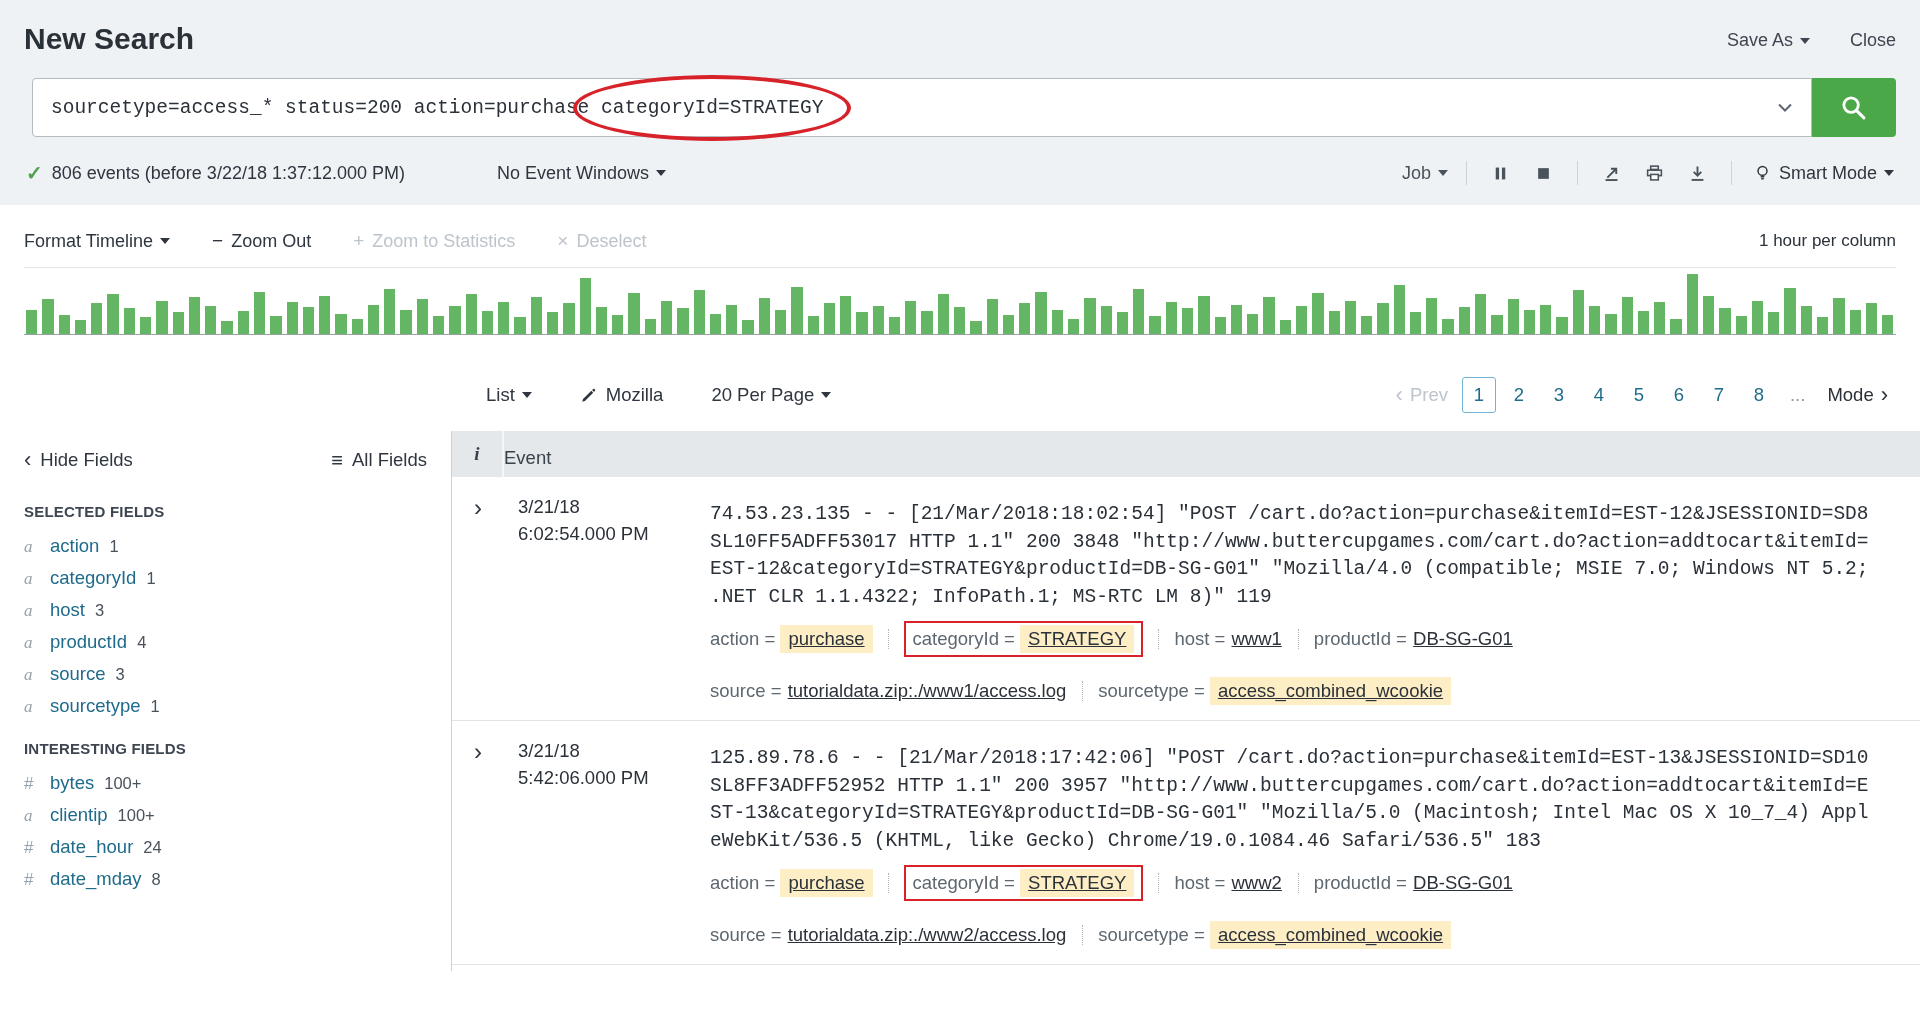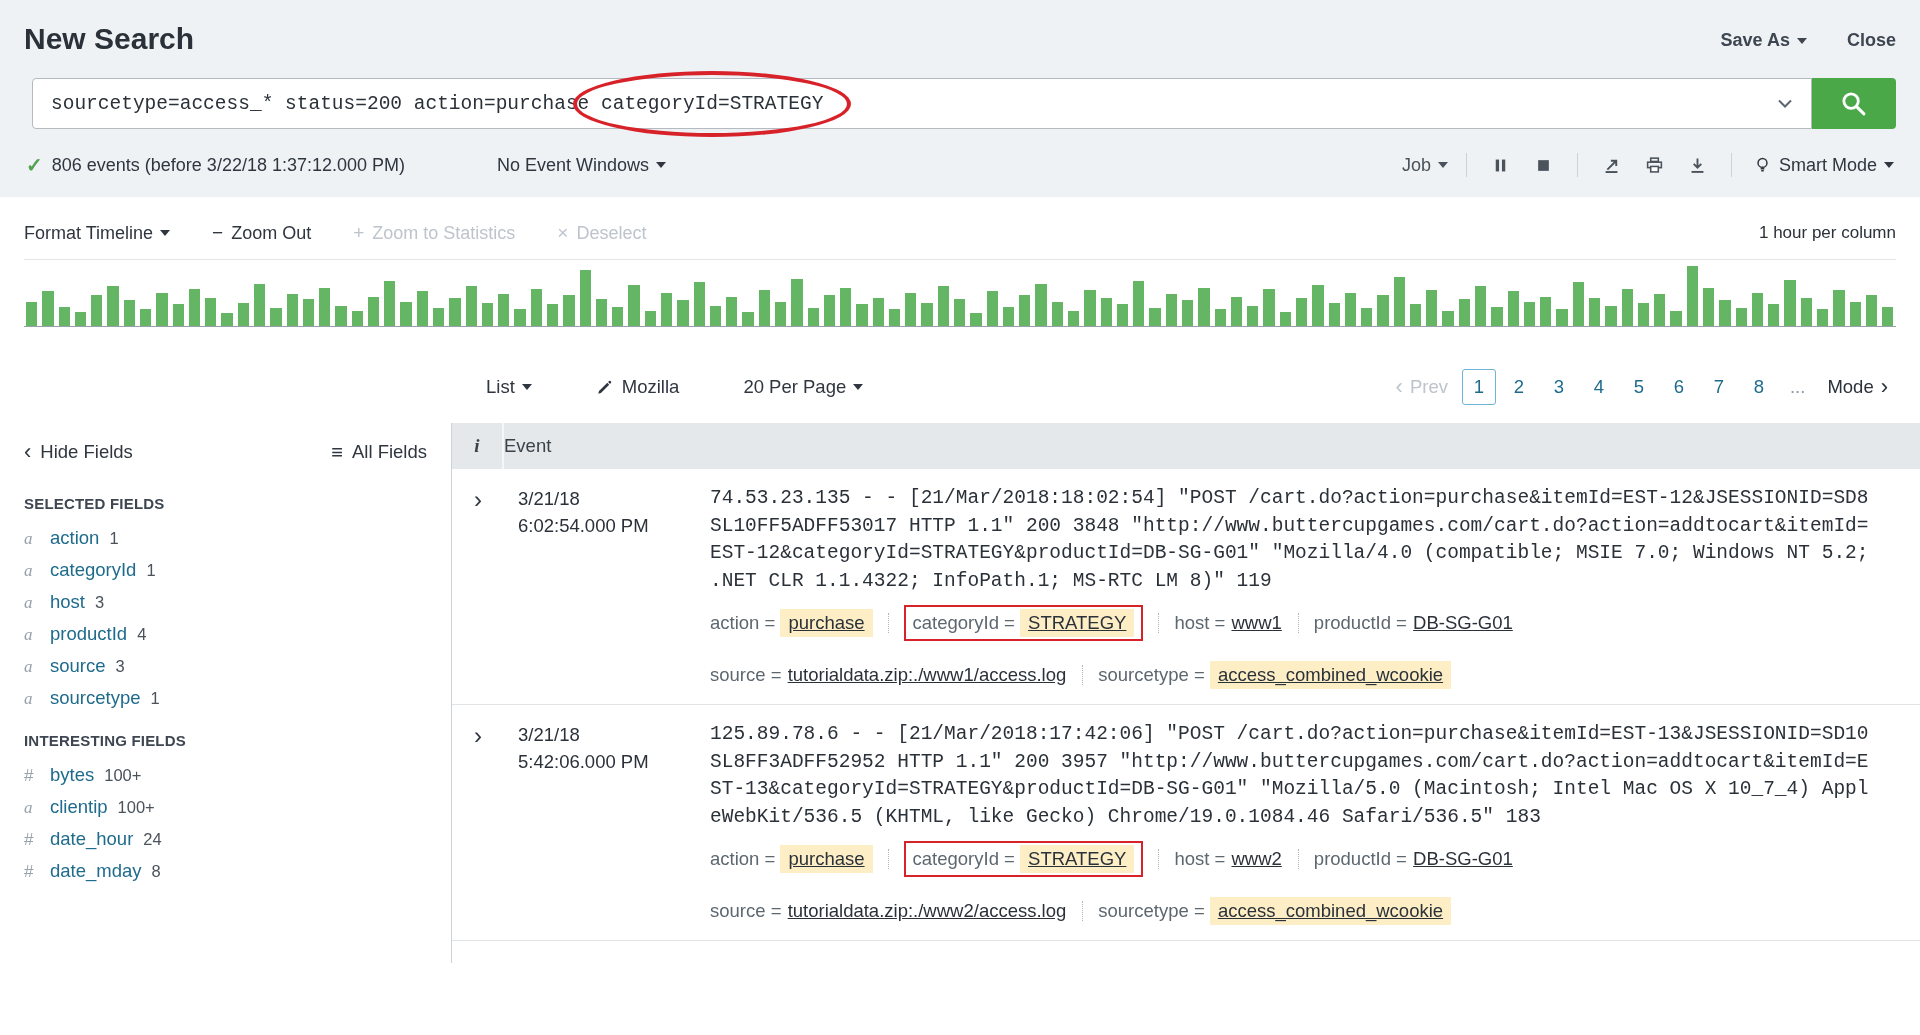--- a/index.html
+++ b/index.html
@@ -17,27 +17,27 @@
     width:1920px;height:1035px;overflow:hidden;background:#fff;
     font-family:"Liberation Sans",sans-serif;color:#31373e;
   }
   [data-interactable="true"]{cursor:pointer;}
 
   
   .top-section{background:#eff2f4;padding:22px 24px 0;}
   .title-row{display:flex;justify-content:space-between;align-items:flex-start;height:56px;}
   .page-title{margin:0;font-size:30px;font-weight:700;color:#2b3139;}
   .title-actions{display:flex;gap:40px;font-size:18px;color:#3e4651;padding-top:8px;align-items:center;}
-  .hdr-link{display:flex;align-items:center;font-weight:bold;}
+  .hdr-link{display:flex;align-items:center;}
 
   .caret{display:inline-block;width:0;height:0;border-left:5px solid transparent;
     border-right:5px solid transparent;border-top:6px solid currentColor;margin-left:7px;vertical-align:middle;}
 
   
-  .search-bar{display:flex;height:51px;padding-left:8px;}
+  .search-bar{display:flex;height:59px;padding-left:8px;}
   .search-input{
     flex:1;background:#fff;border:1px solid #b3bac0;border-radius:4px 0 0 4px;
     display:flex;align-items:center;padding:0 18px;
     font-family:"Liberation Mono","DejaVu Sans Mono",monospace;font-size:19.5px;color:#2b3139;
     position:relative;
   }
   .qwrap{white-space:pre;display:flex;align-items:center;}
   .circled{position:relative;display:inline-block;}
   .red-ellipse{
     position:absolute;left:-28px;right:-28px;top:-22px;bottom:-22px;
@@ -77,21 +77,21 @@
   .tl-btn.disabled{color:#bdc4cb;}
   .tl-note{margin-left:auto;font-size:17px;color:#2b3139;}
   .tl-chart{
     margin-top:8px;height:68px;display:flex;align-items:flex-end;gap:5px;
     border-top:1px solid #e4e7e9;border-bottom:1px solid #98a1a8;padding:2px 2px 0;
   }
   .tl-bar{flex:1;background:var(--timeline-green);}
 
   
   .results-toolbar{display:flex;align-items:center;padding:22px 24px 18px 486px;font-size:18.5px;}
-  .rt-left{display:flex;gap:64px;align-items:center;color:#2f3640;}
+  .rt-left{display:flex;gap:48px;align-items:center;color:#2f3640;}
   .rt-item{display:flex;align-items:center;}
   .rt-item svg{margin-right:9px;}
   .rt-right{margin-left:auto;display:flex;align-items:center;gap:6px;}
   .pg{display:flex;align-items:center;padding:4px 8px;}
   .pg.prev{color:#bdc4cb;}
   .pg.next{color:#2b3139;}
   .pg .gmark{font-size:22px;line-height:1;}
   .pg.prev .gmark{margin-right:7px;}
   .pg.next .gmark{margin-left:7px;}
   .pages{display:flex;align-items:center;gap:6px;}
@@ -113,21 +113,21 @@
   .fieldname{color:var(--link-blue);margin-right:10px;}
   .fieldcount{color:#4a525b;font-size:16.5px;}
 
   
   .events-table{flex:1;min-width:0;}
   .ev-header{display:flex;background:#e4e8ea;height:46px;align-items:stretch;font-size:18.5px;color:#3a424b;}
   .cell-i{width:52px;min-width:52px;display:flex;justify-content:center;}
   .ev-header .cell-i{align-items:center;font-family:"Liberation Serif",serif;font-style:italic;font-weight:700;font-size:19px;border-right:2px solid #f4f6f7;}
   .cell-time{width:206px;min-width:206px;padding-left:14px;}
   .ev-header .cell-time,.ev-header .cell-event{display:flex;align-items:center;}
-  .cell-event{flex:1;min-width:0;padding-right:44px;}
+  .cell-event{flex:1;min-width:0;padding-right:44px;margin-top:8px;}
   .event-row{display:flex;border-bottom:1px solid #e0e4e7;padding:16px 0 15px;background:#fff;}
   .event-row .cell-i{align-items:flex-start;padding-top:3px;}
   .expander{font-size:24px;color:#2f3640;line-height:1;}
   .time-date,.time-clock{font-size:18.5px;line-height:27px;color:#2b3139;}
   .raw{
     font-family:"Liberation Mono","DejaVu Sans Mono",monospace;font-size:19.5px;line-height:27.5px;
     color:#2b3139;word-break:break-all;white-space:pre-wrap;
   }
   .ftags{margin-top:10px;display:flex;flex-wrap:wrap;align-items:center;font-size:18.5px;row-gap:10px;}
   .ftag{display:inline-flex;align-items:center;white-space:nowrap;}

